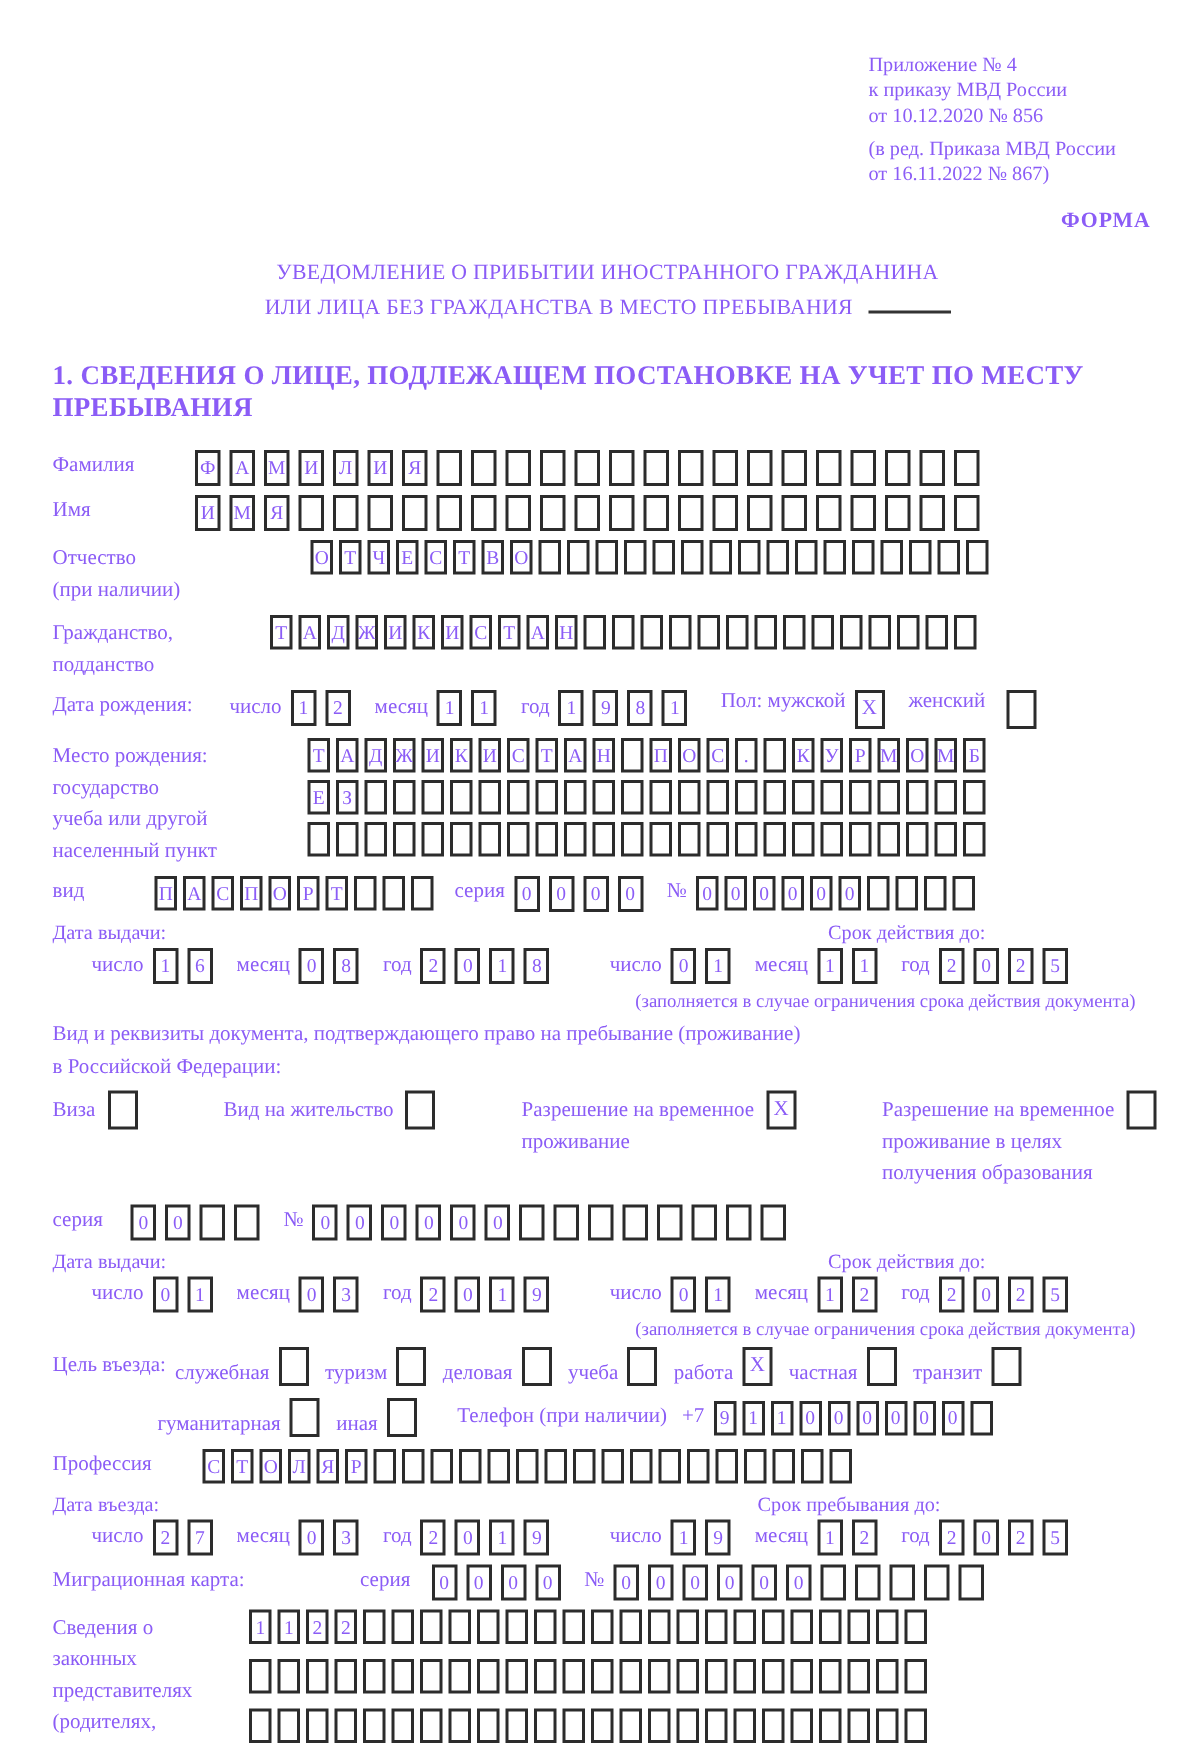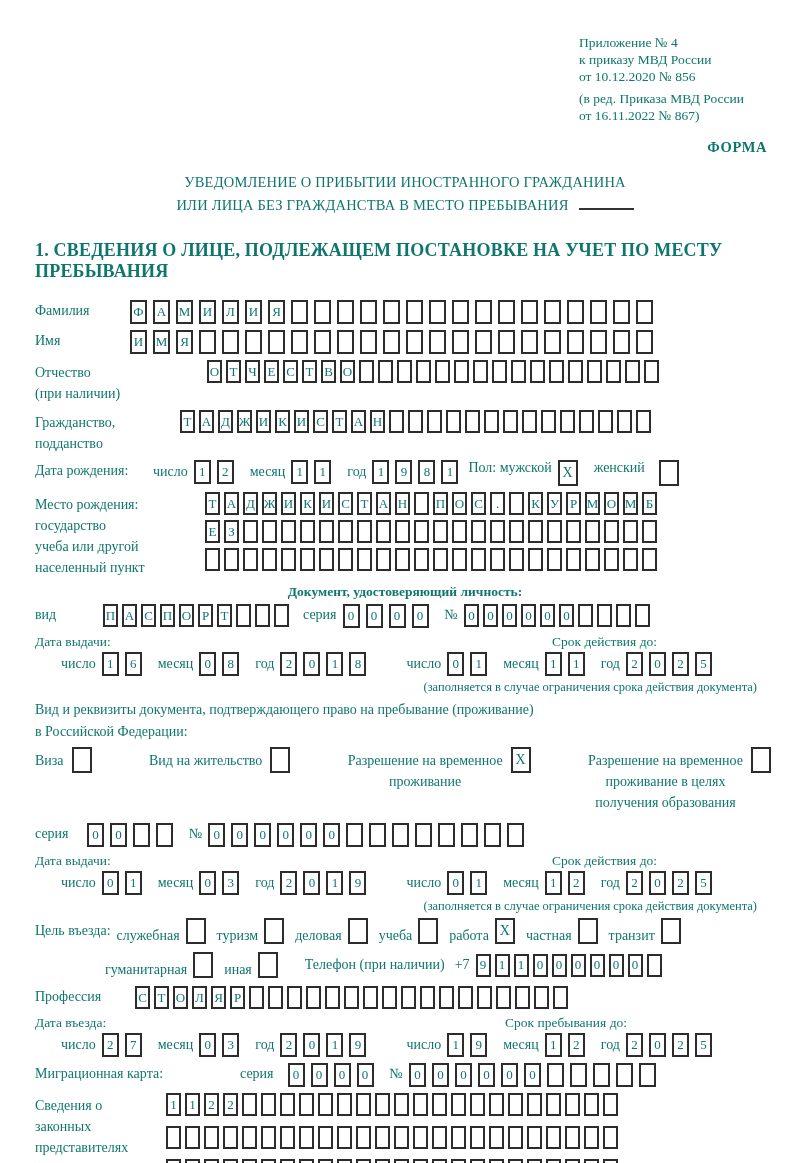--- a/index.html
+++ b/index.html
@@ -1,17 +1,17 @@
 <!DOCTYPE html>
 <html><head>
 <meta charset="utf-8">
 <style>
 * { margin:0; padding:0; box-sizing:border-box; }
 html,body { background:#fff; }
-.page { width:800px; height:1163px; background:#fff; color:#0f766e;
+.page { width:800px; height:1163px; background:#fff; color:#8b5cf6;
   font-family:"Liberation Serif", serif; font-size:14px;
   padding:34px 25px 16px 35px; overflow:hidden; position:relative; }
 
 
 .hdr { margin-left:auto; width:196px; font-size:13.5px; line-height:17px; }
 .hdr .ln { display:block; }
 .hdr .gap { display:block; height:5px; }
 .forma { text-align:right; font-weight:bold; font-size:14.5px; margin:15px 8px 0 0; letter-spacing:.6px; }
 
 
@@ -42,21 +42,21 @@
 .dgrp { display:flex; align-items:center; }
 .dgrp + .dgrp { margin-left:34px; }
 .dl { margin:0 6px 0 10px; flex:none; }
 .dl.first { margin-left:0; }
 .note { font-size:12.5px; line-height:16px; }
 .note.r { text-align:right; padding-right:18px; margin-bottom:4px; }
 
 
 .rvp { display:flex; align-items:flex-start; justify-content:space-between; padding-right:4px; margin:4px 0 10px; }
 .ropt { display:flex; align-items:flex-start; }
-.rlbl { text-align:center; line-height:21px; padding-top:3px; }
+.rlbl { line-height:21px; padding-top:3px; }
 .rlbl .ln { display:block; }
 .ropt .cb { margin-left:8px; }
 .popt { display:flex; align-items:flex-end; margin-right:11px; }
 .plbl { margin-right:6px; }
 .ph-lbl { margin:0 10px 0 16px; }
 .ind70 { margin-left:70px; }
 .doc-h { text-align:center; font-weight:bold; font-size:13.5px; margin:2px 0 4px; }
 .intro { line-height:22px; }
 </style>
 </head>
@@ -220,21 +220,21 @@
           <span class="bx">1</span>
         </span>
       <span class="dl">год</span>
       <span class="boxes">
           <span class="bx">1</span>
           <span class="bx">9</span>
           <span class="bx">8</span>
           <span class="bx">1</span>
         </span>
     </div>
-    <span class="dl" style="margin-left:4px">Пол: мужской</span>
+    <span class="dl" style="margin-left:16px">Пол: мужской</span>
     <span class="cb">X</span>
     <span class="dl" style="margin-left:16px">женский</span>
     <span class="cb" style="margin-left:8px"></span>
   </div>
 
   <div class="frow">
     <div class="flab w170 multi">
       <span class="ln">Место рождения:</span>
       <span class="ln">государство</span>
       <span class="ln">учеба или другой</span>
@@ -315,21 +315,20 @@
           <span class="bx"></span>
           <span class="bx"></span>
           <span class="bx"></span>
           <span class="bx"></span>
           <span class="bx"></span>
           <span class="bx"></span>
         </div>
     </div>
   </div>
 
-  <div class="doc-h">Документ, удостоверяющий личность:</div>
   <div class="frow">
     <div class="flab" style="width:68px">вид</div>
     <div class="boxes sm">
         <span class="bx">П</span>
         <span class="bx">А</span>
         <span class="bx">С</span>
         <span class="bx">П</span>
         <span class="bx">О</span>
         <span class="bx">Р</span>
         <span class="bx">Т</span>

